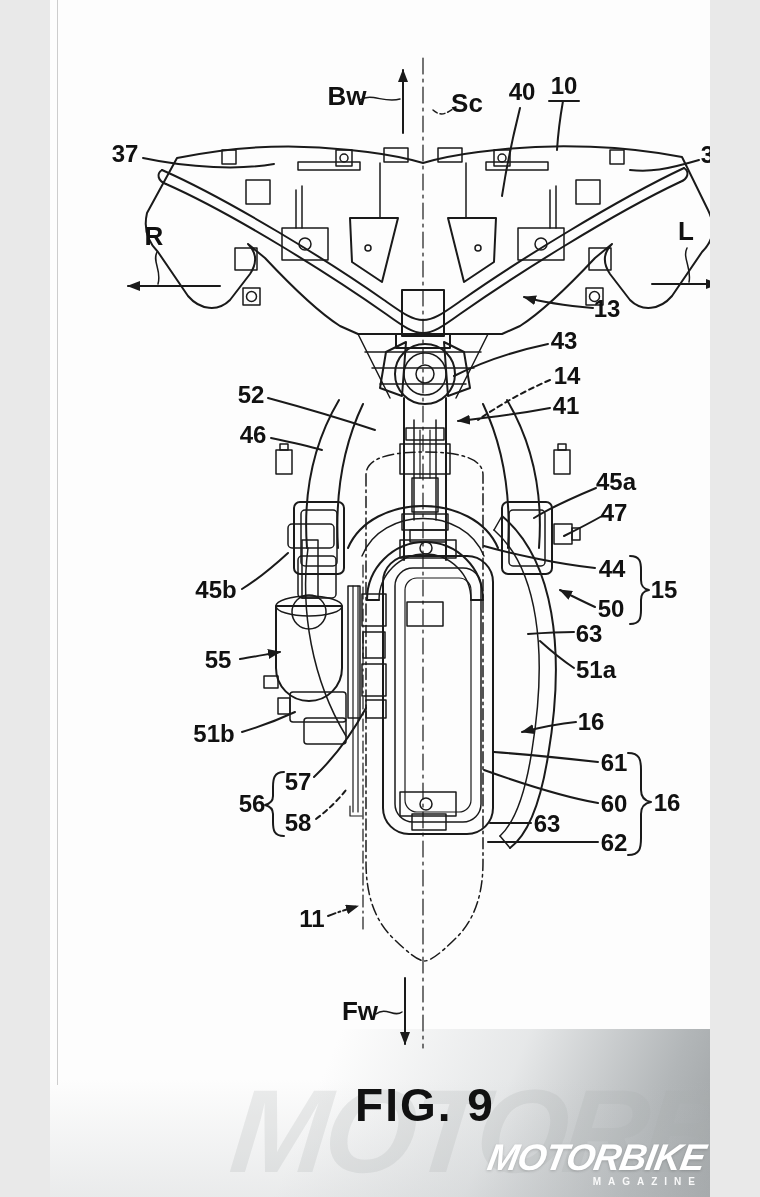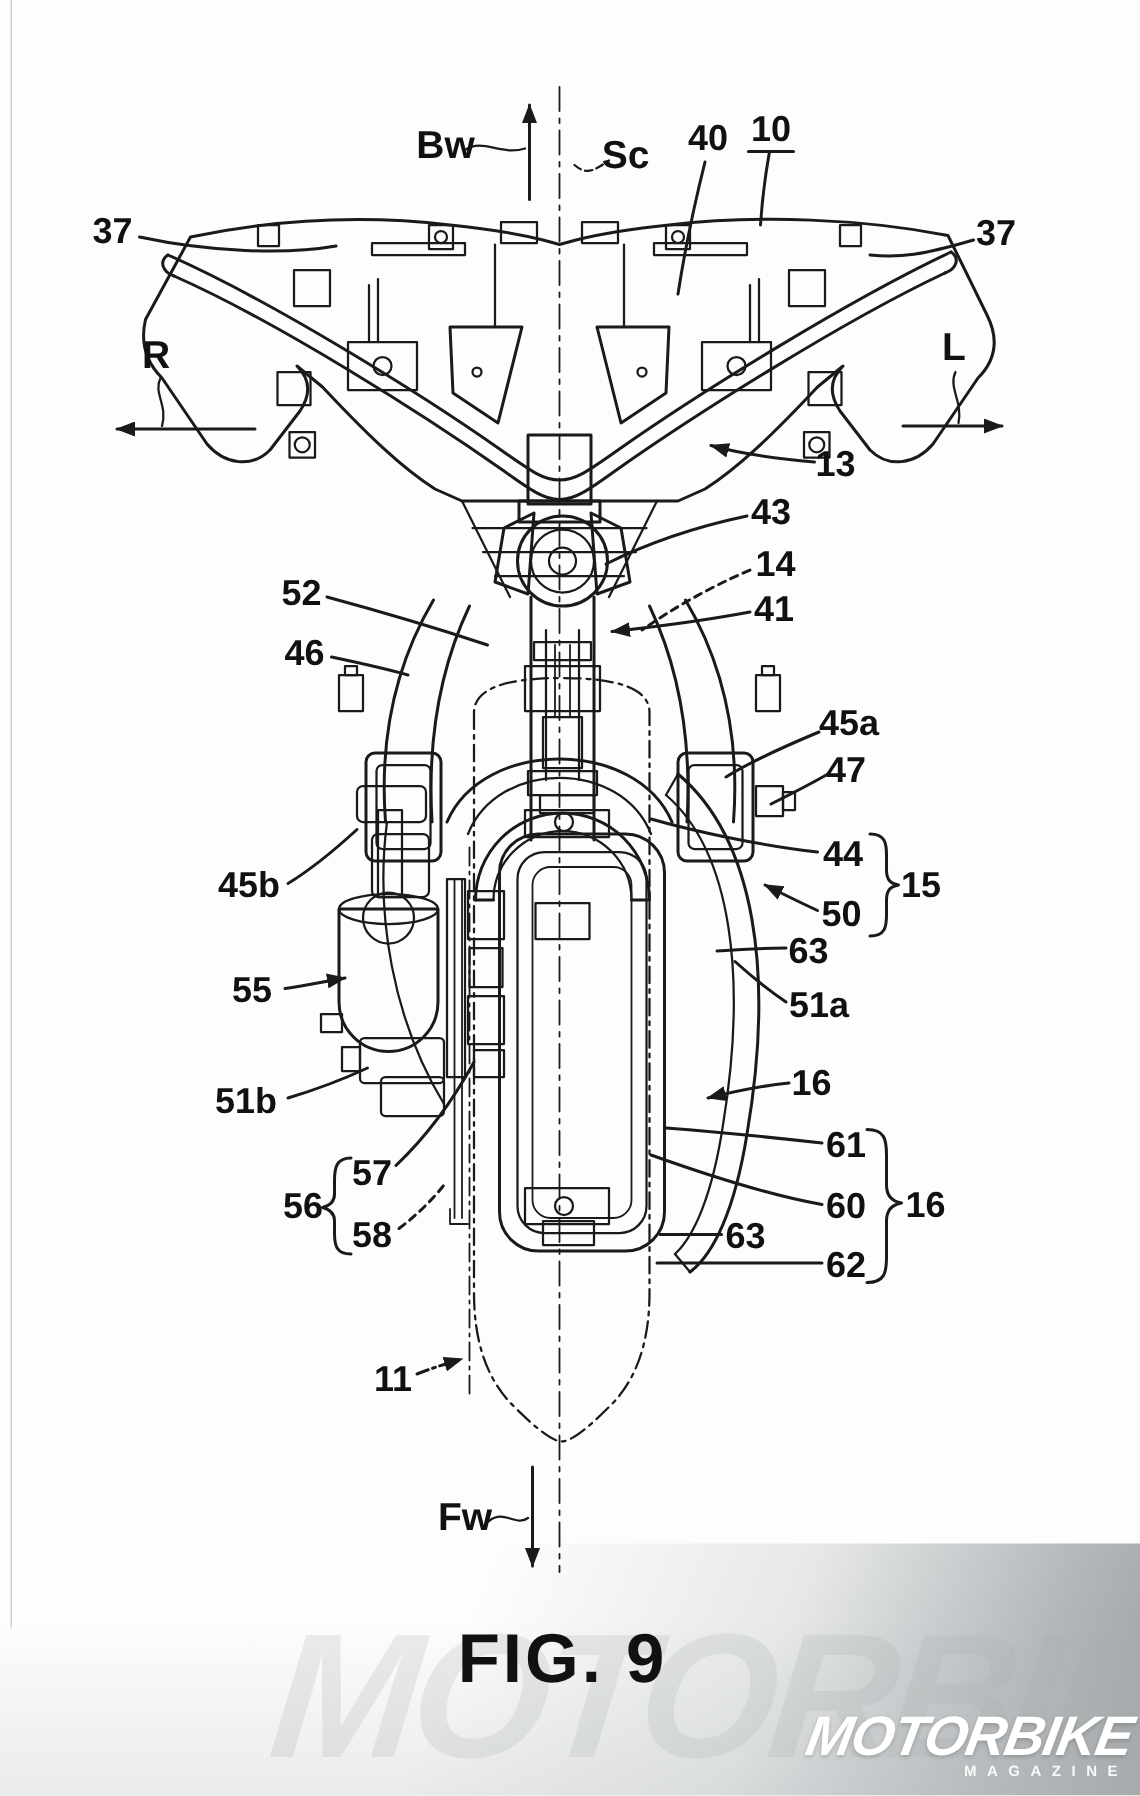--- a/index.html
+++ b/index.html
@@ -1,17 +1,17 @@
 <!DOCTYPE html>
 <html><head>
 <meta charset="utf-8">
 <style>
   html,body{margin:0;padding:0;background:#e9e9e9;}
   .stage{
-    position:relative;width:760px;height:1197px;margin:0 auto;
+    position:relative;width:660px;height:1197px;margin:0 auto;
     background:#fdfdfd;overflow:hidden;
     font-family:"Liberation Sans", sans-serif;
   }
   .left-rule{position:absolute;left:7px;top:0;width:1px;height:1085px;background:#cdcdcd;}
   svg.fig{position:absolute;left:0;top:0;z-index:2;}
   svg.fig path, svg.fig line, svg.fig rect, svg.fig circle, svg.fig ellipse{
     fill:none;stroke:#1a1a1a;stroke-width:2;stroke-linecap:round;stroke-linejoin:round;
   }
   svg.fig .thin{stroke-width:1.5;}
   svg.fig .hair{stroke-width:1.2;}

